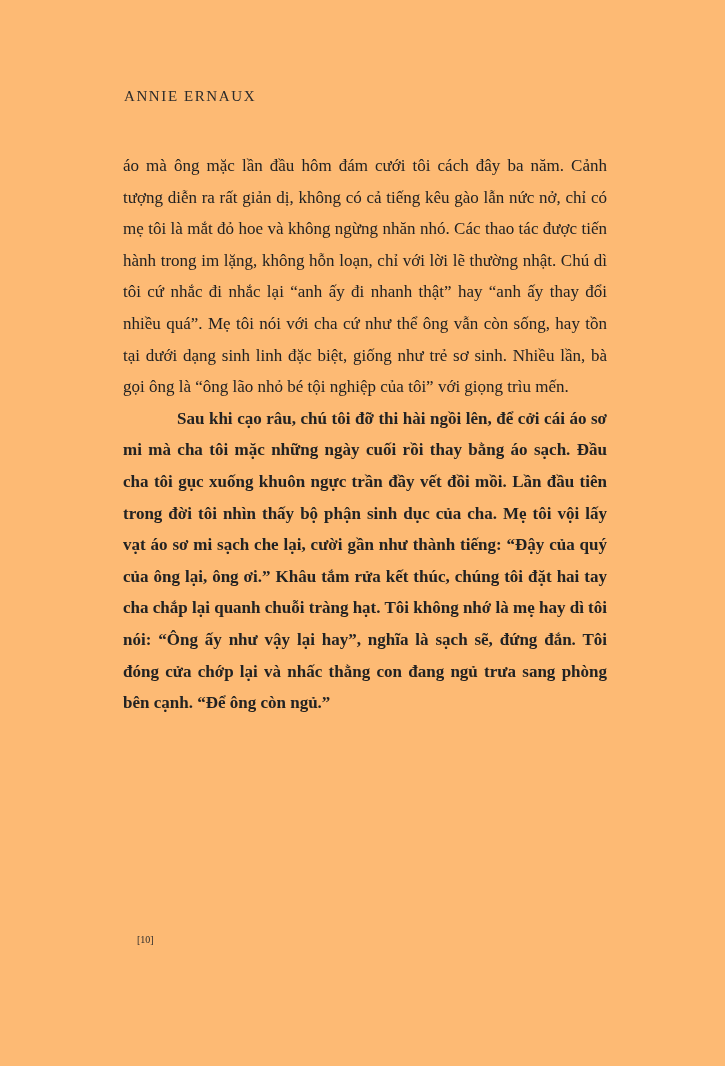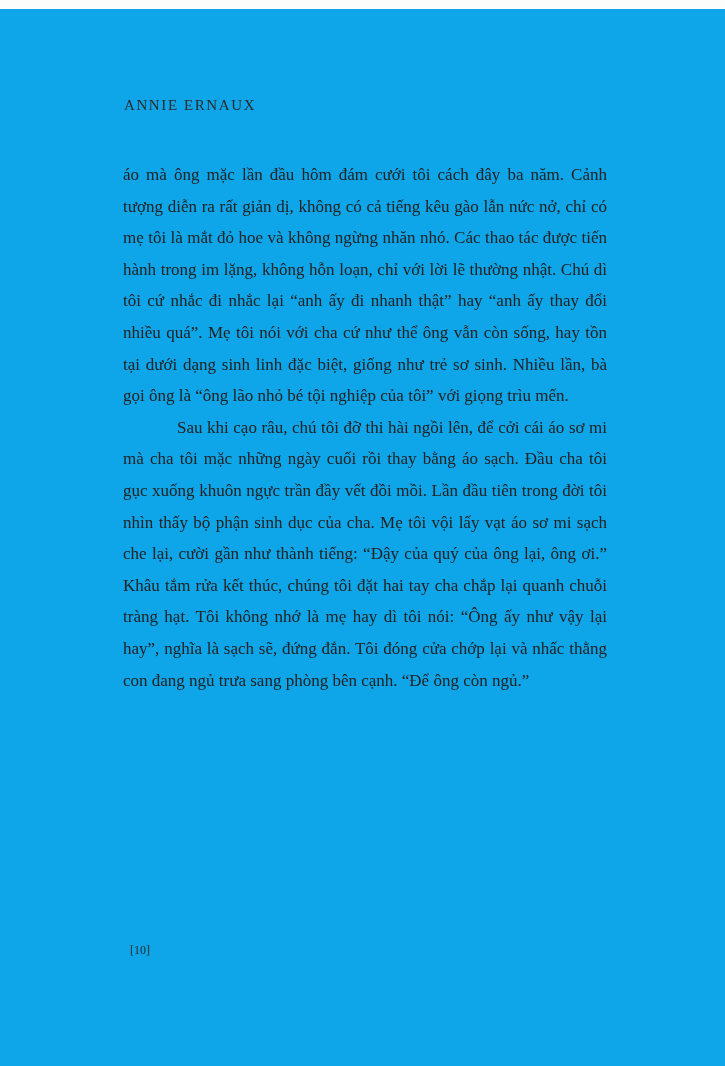--- a/index.html
+++ b/index.html
@@ -11,22 +11,21 @@
       height: 1066px;
       background: #fdfdfc;
       font-family: "Liberation Serif", "DejaVu Serif", serif;
       color: #1e1e1e;
       position: relative;
       overflow: hidden;
     }
     .book-page {
       position: absolute;
       inset: 0;
-      background: #0ea5e9;
-      margin-top: 9px;
+      background: #fdba74;
     }
     .running-header {
       position: absolute;
       left: 124px;
       top: 88px;
       font-size: 15px;
       letter-spacing: 1.6px;
       color: #2b2b2b;
       text-transform: uppercase;
     }
@@ -40,26 +39,27 @@
       text-align: justify;
       text-justify: inter-word;
       color: #222;
     }
     .body-text p {
       margin: 0;
       padding: 0;
     }
     .body-text p.indented {
       text-indent: 54px;
+      font-weight: bold;
     }
     .page-number {
       position: absolute;
-      left: 130px;
+      left: 137px;
       top: 934px;
-      font-size: 12px;
+      font-size: 10px;
       color: #2b2b2b;
     }
   </style>
 </head>
 <body>
 
 <div class="book-page">
   <div class="running-header">ANNIE ERNAUX</div>
 
   <div class="body-text">

